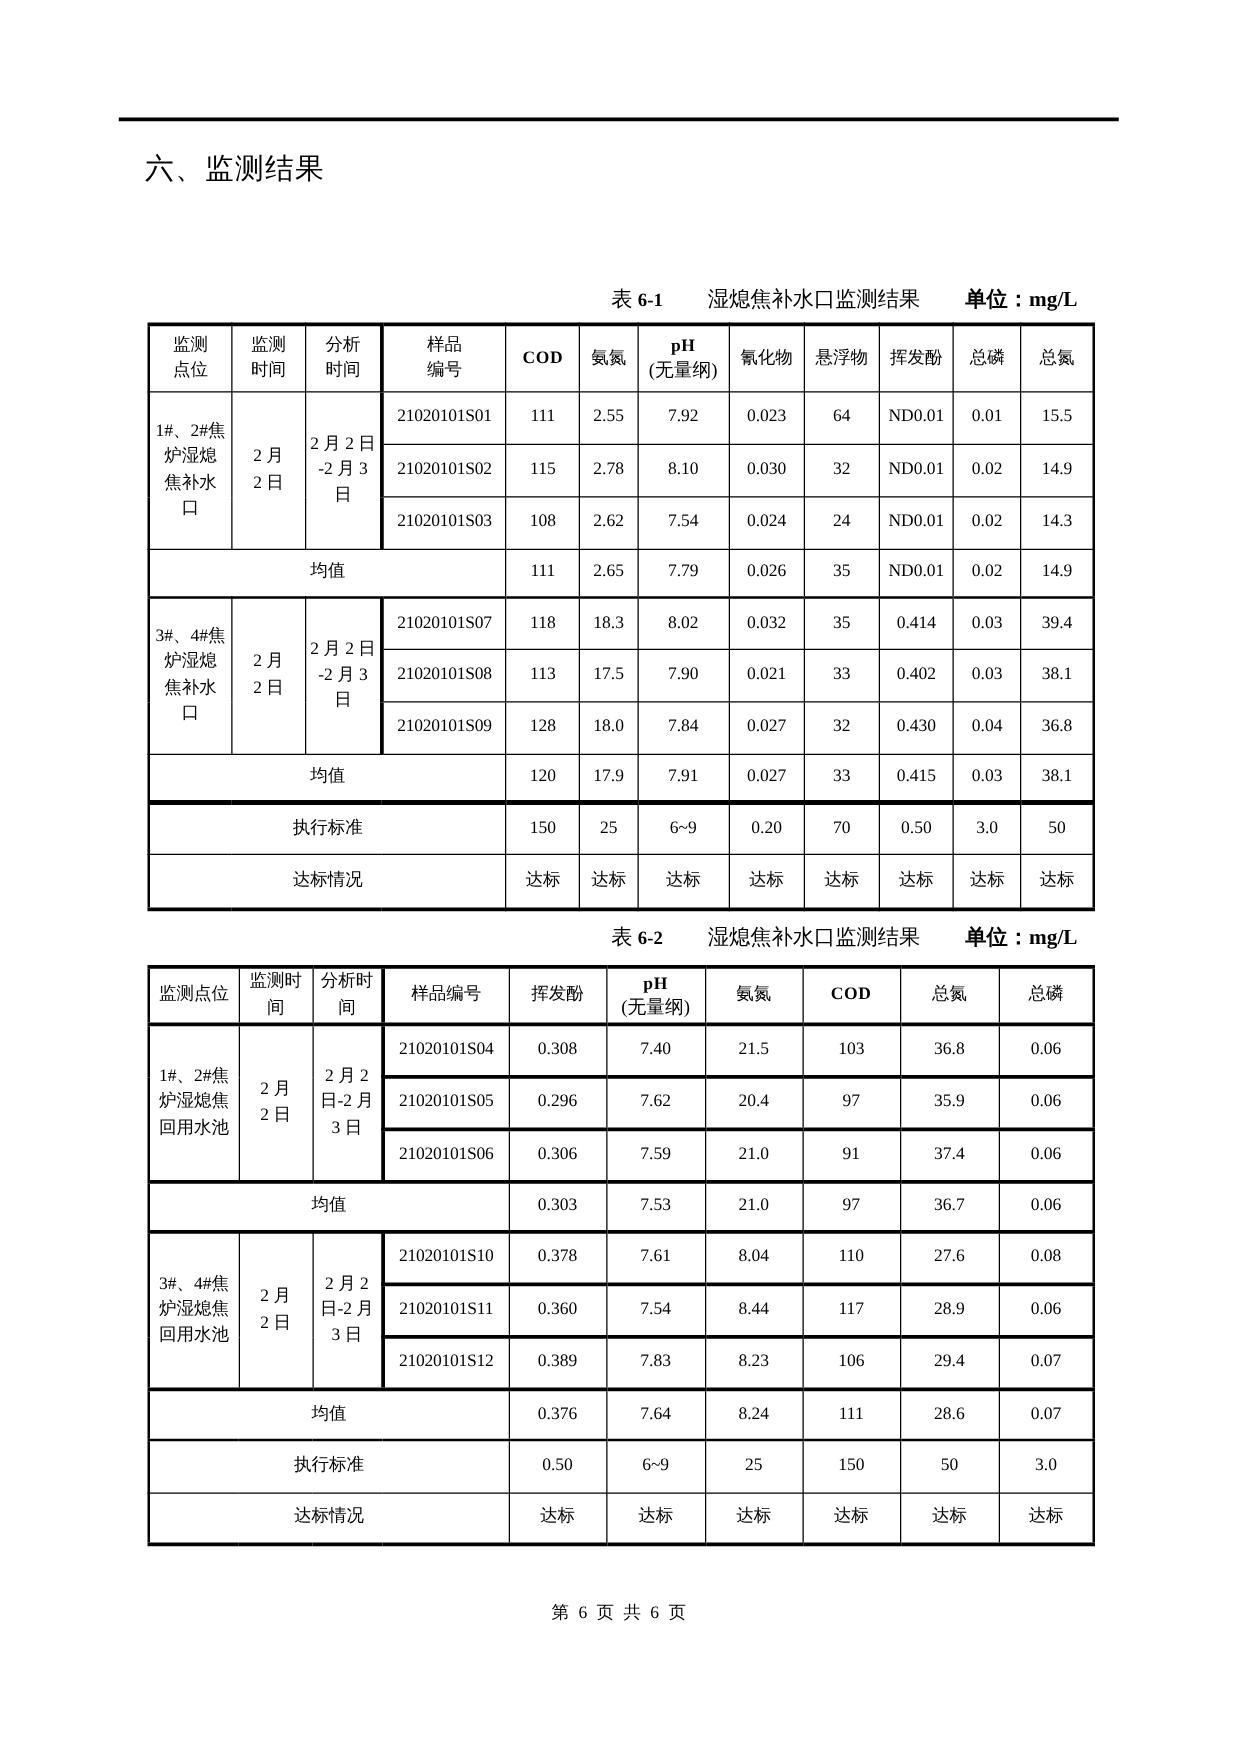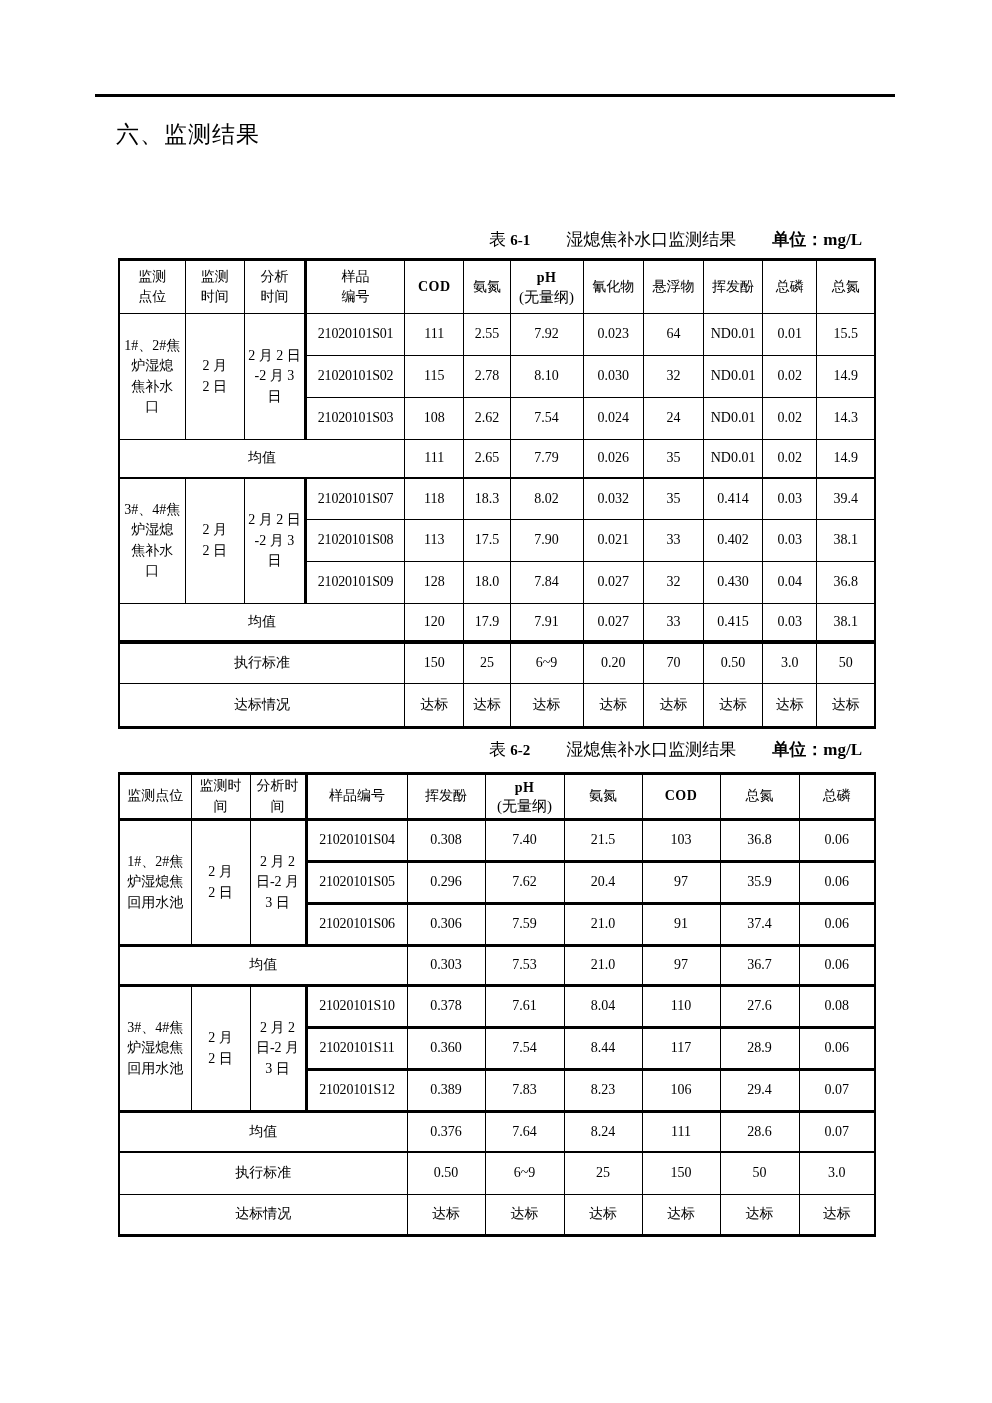--- a/index.html
+++ b/index.html
@@ -411,14 +411,15 @@
           <td>达标</td>
           <td>达标</td>
           <td>达标</td>
           <td>达标</td>
           <td>达标</td>
           <td>达标</td>
         </tr>
       </tbody>
     </table>
 
+  <div class="page-num">第 6 页 共 6 页</div>
 
 </div>
 
 </body></html>

